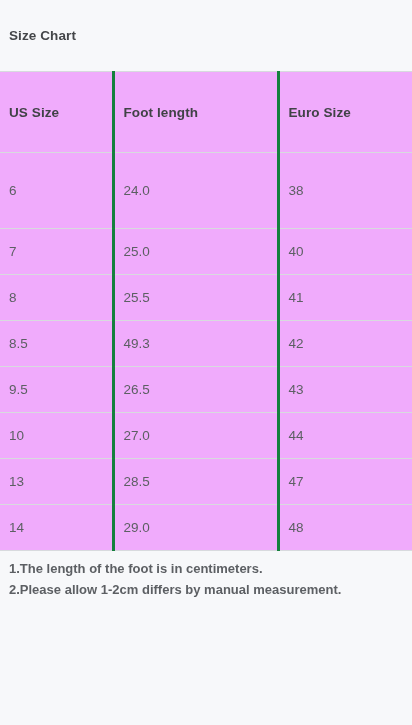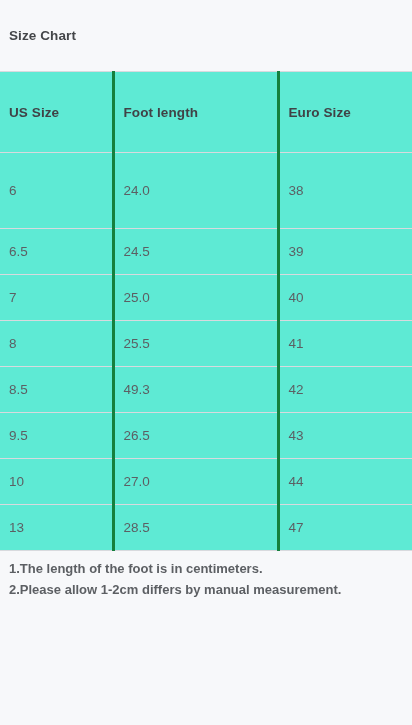--- a/index.html
+++ b/index.html
@@ -42,21 +42,21 @@
   .size-table col.c2 { width: 165px; }
   .size-table col.c3 { width: 134px; }
 
   .size-table th,
   .size-table td {
     text-align: left;
     vertical-align: middle;
     padding: 0 0 0 9px;
     border-top: 1px solid #d8dade;
     border-bottom: 1px solid #d8dade;
-    background: #5eead4;
+    background: #f0abfc;
   }
   .size-table th + th,
   .size-table td + td {
     border-left: 3px solid #15803d;
   }
   .size-table thead th {
     height: 80px;
     font-size: 13.5px;
     font-weight: bold;
     color: #404246;
@@ -103,25 +103,20 @@
         <th>Euro Size</th>
       </tr>
     </thead>
     <tbody>
       <tr class="first-row">
         <td>6</td>
         <td>24.0</td>
         <td>38</td>
       </tr>
       <tr>
-        <td>6.5</td>
-        <td>24.5</td>
-        <td>39</td>
-      </tr>
-      <tr>
         <td>7</td>
         <td>25.0</td>
         <td>40</td>
       </tr>
       <tr>
         <td>8</td>
         <td>25.5</td>
         <td>41</td>
       </tr>
       <tr>
@@ -137,20 +132,25 @@
       <tr>
         <td>10</td>
         <td>27.0</td>
         <td>44</td>
       </tr>
       <tr>
         <td>13</td>
         <td>28.5</td>
         <td>47</td>
       </tr>
+      <tr>
+        <td>14</td>
+        <td>29.0</td>
+        <td>48</td>
+      </tr>
     </tbody>
   </table>
 
   <div class="notes">
     <div class="note-line">1.The length of the foot is in centimeters.</div>
     <div class="note-line">2.Please allow 1-2cm differs by manual measurement.</div>
   </div>
 
 </div>
 

